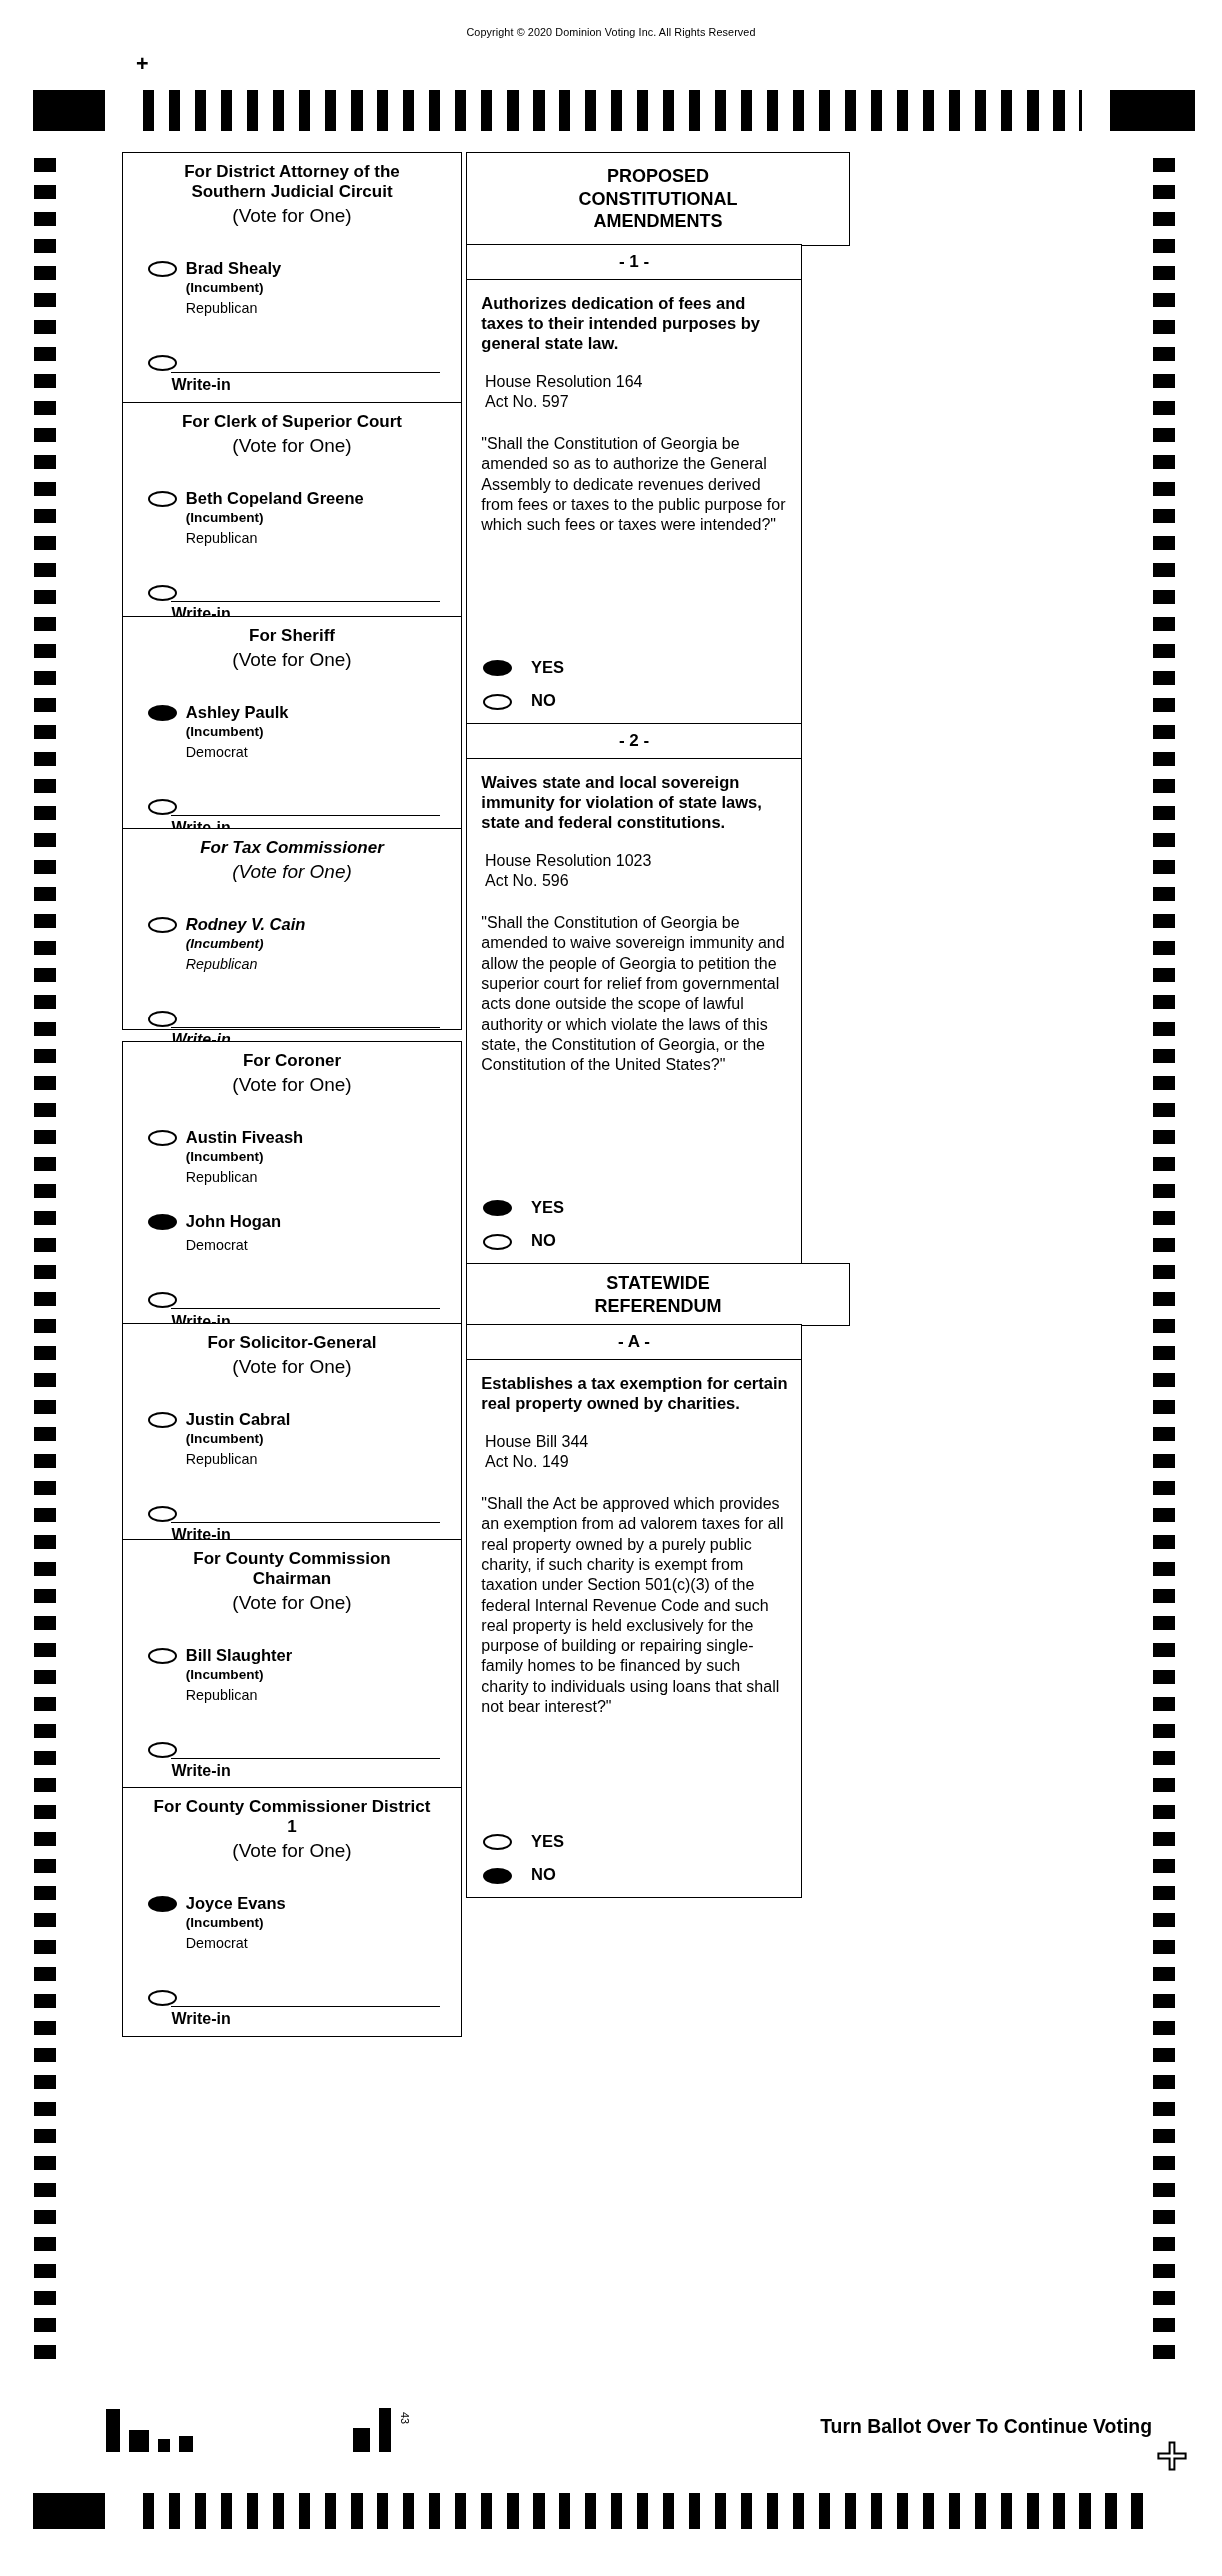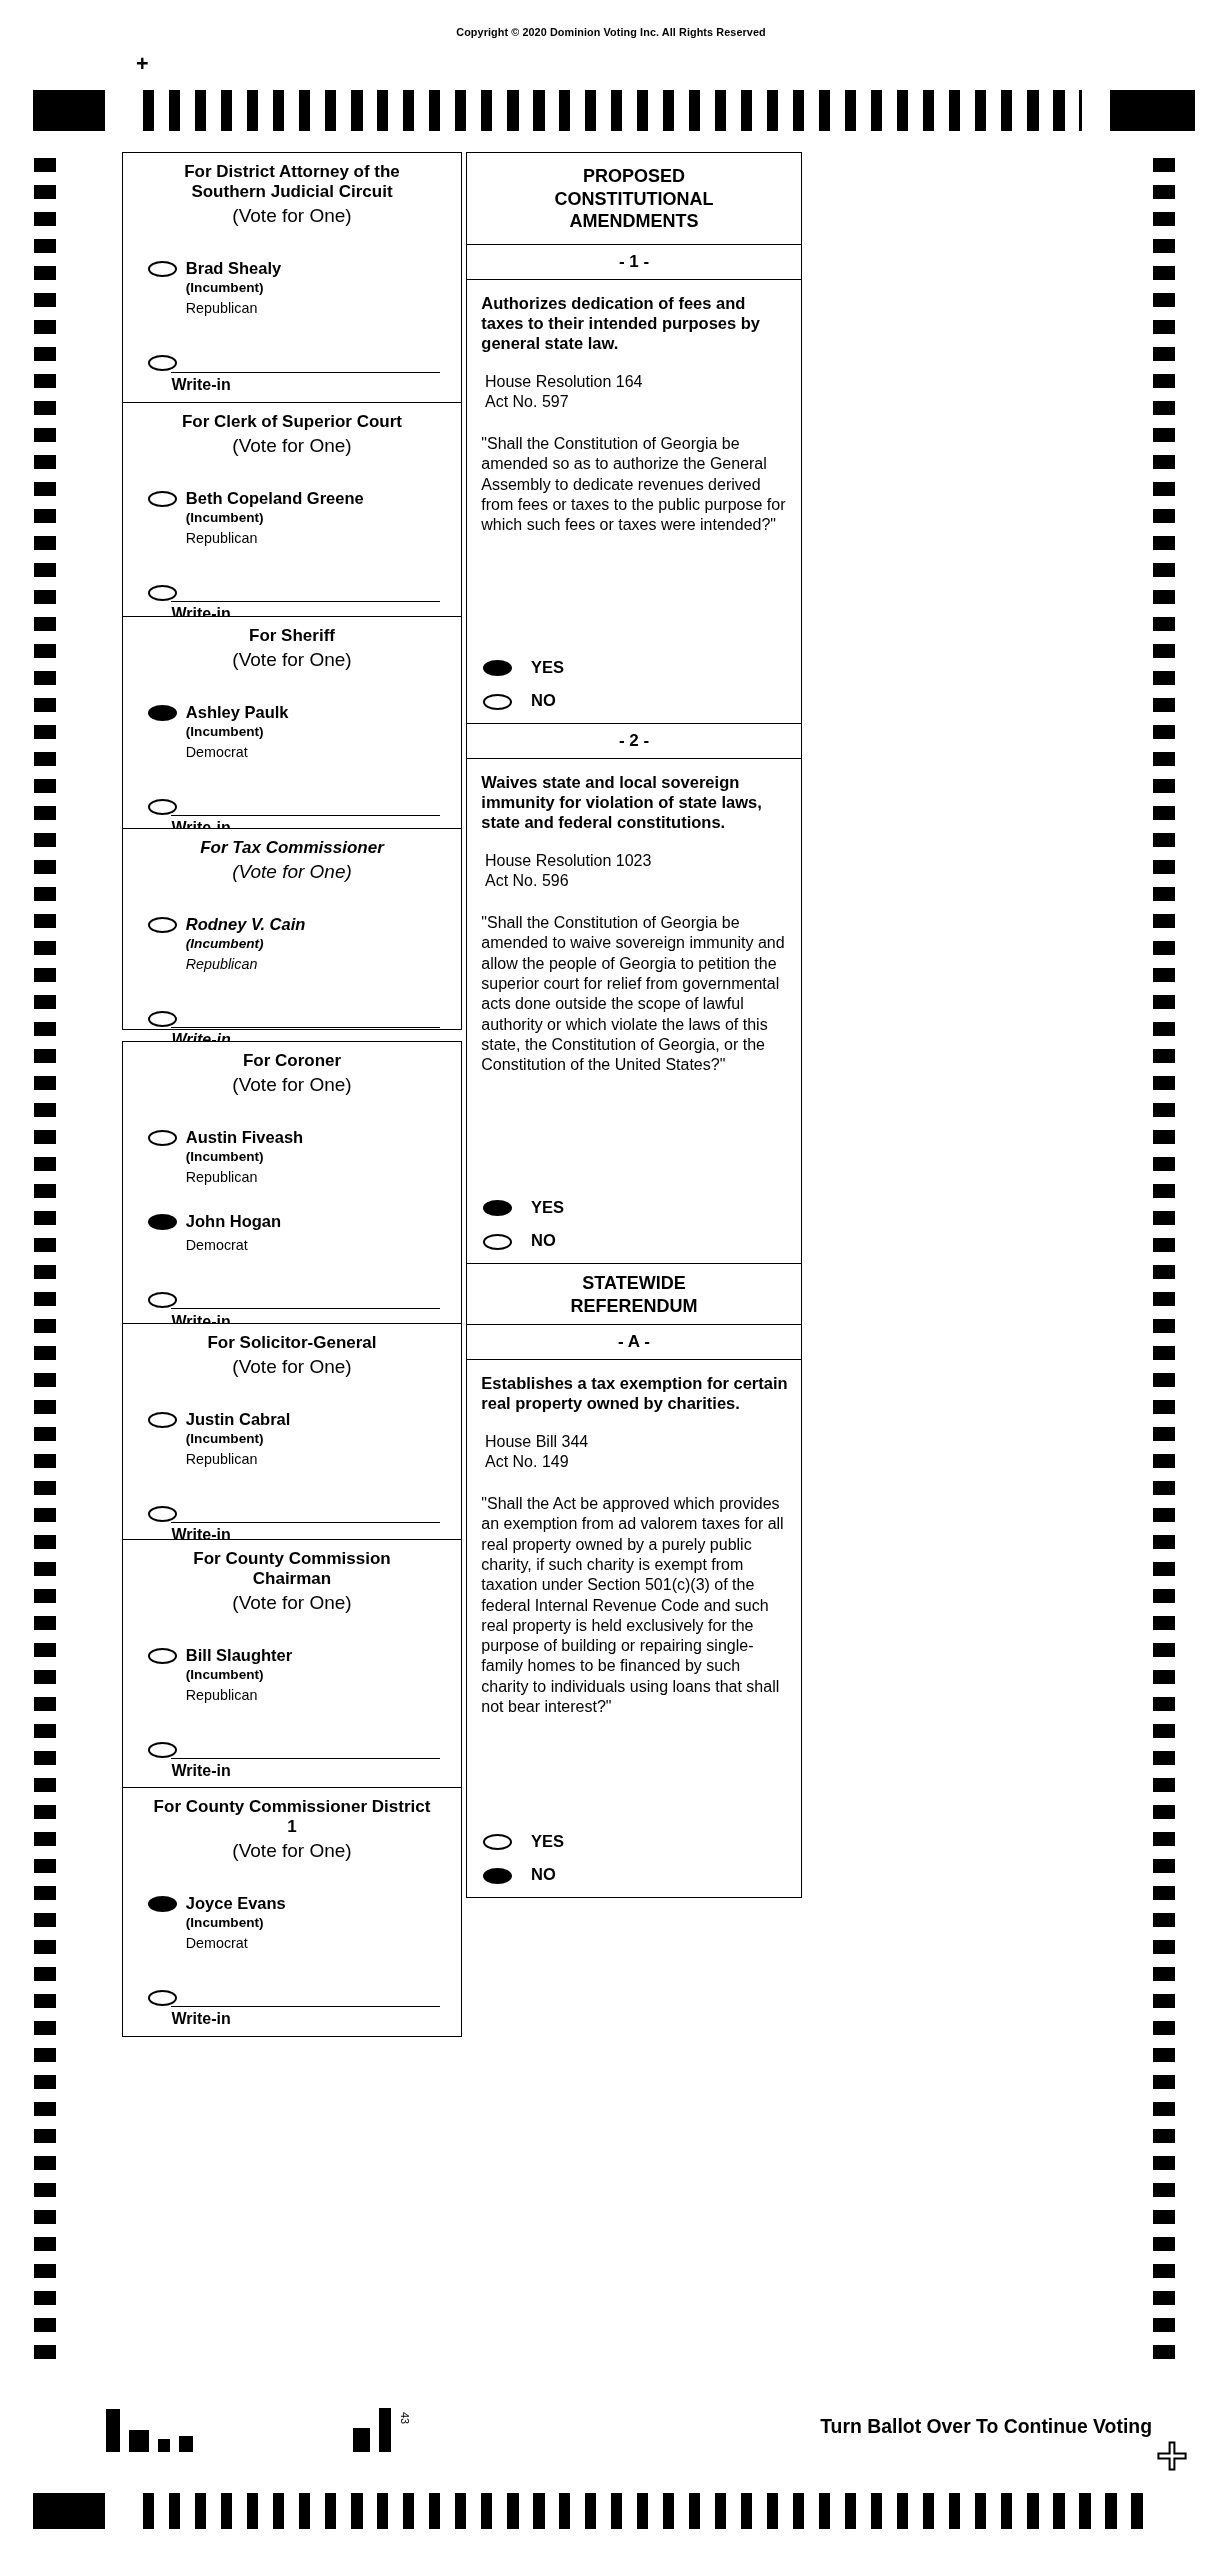--- a/index.html
+++ b/index.html
@@ -1,21 +1,21 @@
 <!DOCTYPE html>
 <html style="font-size:11.5px"><head>
 <meta charset="utf-8">
 <style>
   html,body{margin:0;padding:0;background:#e8e8e8;}
   .page{position:relative;width:1222px;height:2576px;background:#ffffff;
         font-family:"Liberation Sans",sans-serif;color:#000;overflow:hidden;}
 
   
   .copyright{position:absolute;top:26px;left:0;width:100%;text-align:center;
-             font-size:10.8px;letter-spacing:0.1px;font-weight:bold;}
+             font-size:10.8px;letter-spacing:0.1px;}
   .plus-mark{position:absolute;left:136px;top:52px;font-size:21.5px;font-weight:700;}
   .band-block{position:absolute;background:#000;}
   .top-band{position:absolute;left:143px;top:90px;width:939px;height:41px;
             background:repeating-linear-gradient(90deg,#000 0 11.5px,transparent 11.5px 26px);}
   .bottom-band{position:absolute;left:143px;top:2493px;width:1004px;height:36px;
             background:repeating-linear-gradient(90deg,#000 0 11.5px,transparent 11.5px 26px);}
   .side-col{position:absolute;top:158px;width:21.5px;height:2210px;
             background:repeating-linear-gradient(180deg,#000 0 14.3px,transparent 14.3px 27px);}
   .side-col.left{left:34px;}
   .side-col.right{left:1153px;}
@@ -37,21 +37,21 @@
           border:2.2px solid #000;border-radius:50%;margin-top:2.2px;background:#fff;}
   .bubble[data-filled="true"]{background:#000;}
   .cand{margin-left:9.3px;}
   .cand-name{font-weight:700;font-size:16.5px;line-height:1.1;}
   .party-line{display:flex;gap:5px;font-size:14.3px;margin-top:2.2px;flex-direction:column;}
   .incumbent{font-weight:700;font-size:13.6px;}
   .writein-rule{border-top:1.4px solid #000;margin:auto 10px 0 36px;}
   .writein-label{font-weight:700;font-size:16px;margin:3.6px 0 8.6px 37px;}
 
   
-  .col-header{position:absolute;left:466px;width:336px;box-sizing:border-box;
+  .col-header{position:absolute;left:466px;width:384px;box-sizing:border-box;
               border:1.4px solid #000;display:flex;align-items:center;justify-content:center;
               text-align:center;font-weight:700;font-size:18px;line-height:1.25;background:#fff;}
   .col-header .hdr{max-width:201px;}
   .col-header .hdr.narrow{max-width:151px;}
   .measure{position:absolute;left:466px;width:336px;box-sizing:border-box;
            border:1.4px solid #000;display:flex;flex-direction:column;
            padding:0 0 13px;background:#fff;}
   .measure-num{font-weight:700;font-size:17px;text-align:center;
                padding:7.2px 0 6.5px;border-bottom:1.4px solid #000;}
   .measure-summary{font-weight:700;font-size:16.5px;line-height:1.22;padding:13px 13px 0 14.3px;}

